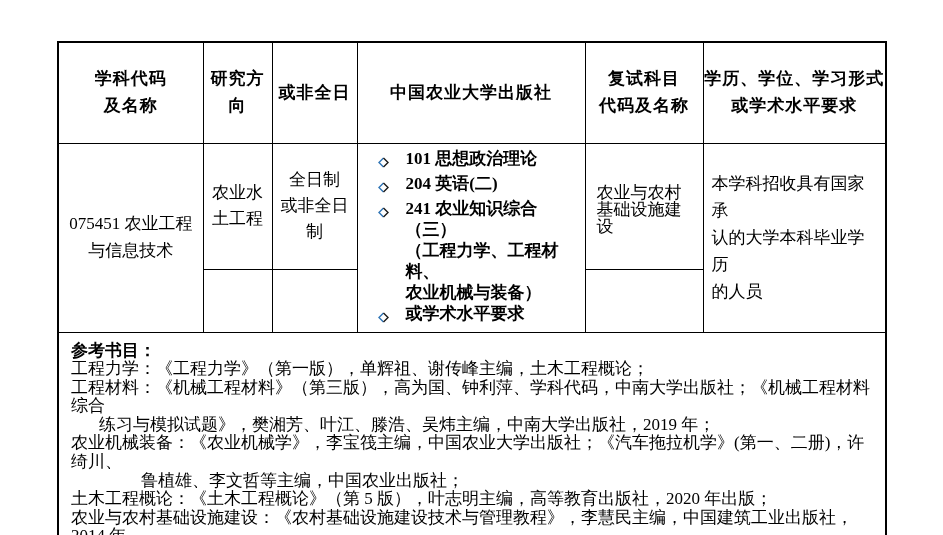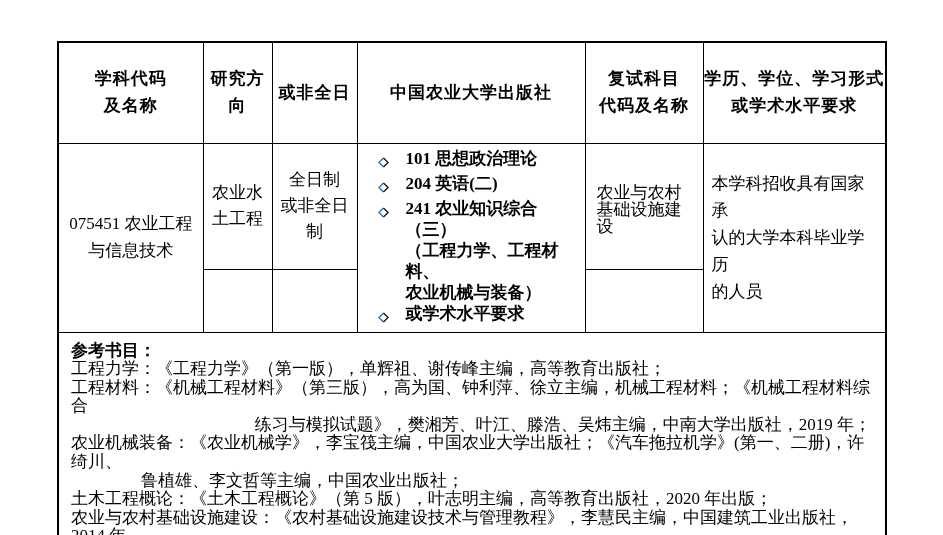--- a/index.html
+++ b/index.html
@@ -71,21 +71,21 @@
     white-space: pre-line;
     line-height: 27px;
   }
   .ref-cell {
     vertical-align: top;
     padding: 9px 14px 0 12px;
     line-height: 18.6px;
   }
   .ref-title { font-weight: bold; }
   .ref-line { }
-  .ref-line.ind1 { margin-left: 28px; text-align: right; }
+  .ref-line.ind1 { margin-left: 28px; }
   .ref-line.ind2 { margin-left: 70px; }
 </style>
 </head>
 <body>
 
 <table class="doc-table">
   <colgroup>
     <col class="c1">
       <col class="c2">
       <col class="c3">
@@ -162,22 +162,22 @@
 的人员</td>
   </tr>
   <tr class="body-row-bottom">
     <td></td>
     <td></td>
     <td></td>
   </tr>
   <tr class="ref-row">
     <td class="ref-cell" colspan="6">
       <div class="ref-title">参考书目：</div>
-      <div class="ref-line">工程力学：《工程力学》（第一版），单辉祖、谢传峰主编，高等教育出版社；</div>
-      <div class="ref-line">工程材料：《机械工程材料》（第三版），高为国、钟利萍、徐立主编，机械工程材料；《机械工程材料综合</div>
+      <div class="ref-line">工程力学：《工程力学》（第一版），单辉祖、谢传峰主编，土木工程概论；</div>
+      <div class="ref-line">工程材料：《机械工程材料》（第三版），高为国、钟利萍、学科代码，中南大学出版社；《机械工程材料综合</div>
       <div class="ref-line ind1">练习与模拟试题》，樊湘芳、叶江、滕浩、吴炜主编，中南大学出版社，2019 年；</div>
       <div class="ref-line">农业机械装备：《农业机械学》，李宝筏主编，中国农业大学出版社；《汽车拖拉机学》(第一、二册)，许绮川、</div>
       <div class="ref-line ind2">鲁植雄、李文哲等主编，中国农业出版社；</div>
       <div class="ref-line">土木工程概论：《土木工程概论》（第 5 版），叶志明主编，高等教育出版社，2020 年出版；</div>
       <div class="ref-line">农业与农村基础设施建设：《农村基础设施建设技术与管理教程》，李慧民主编，中国建筑工业出版社，2014 年</div>
       <div class="ref-line">出版。</div>
     </td>
   </tr>
 </tbody>
   </table>

